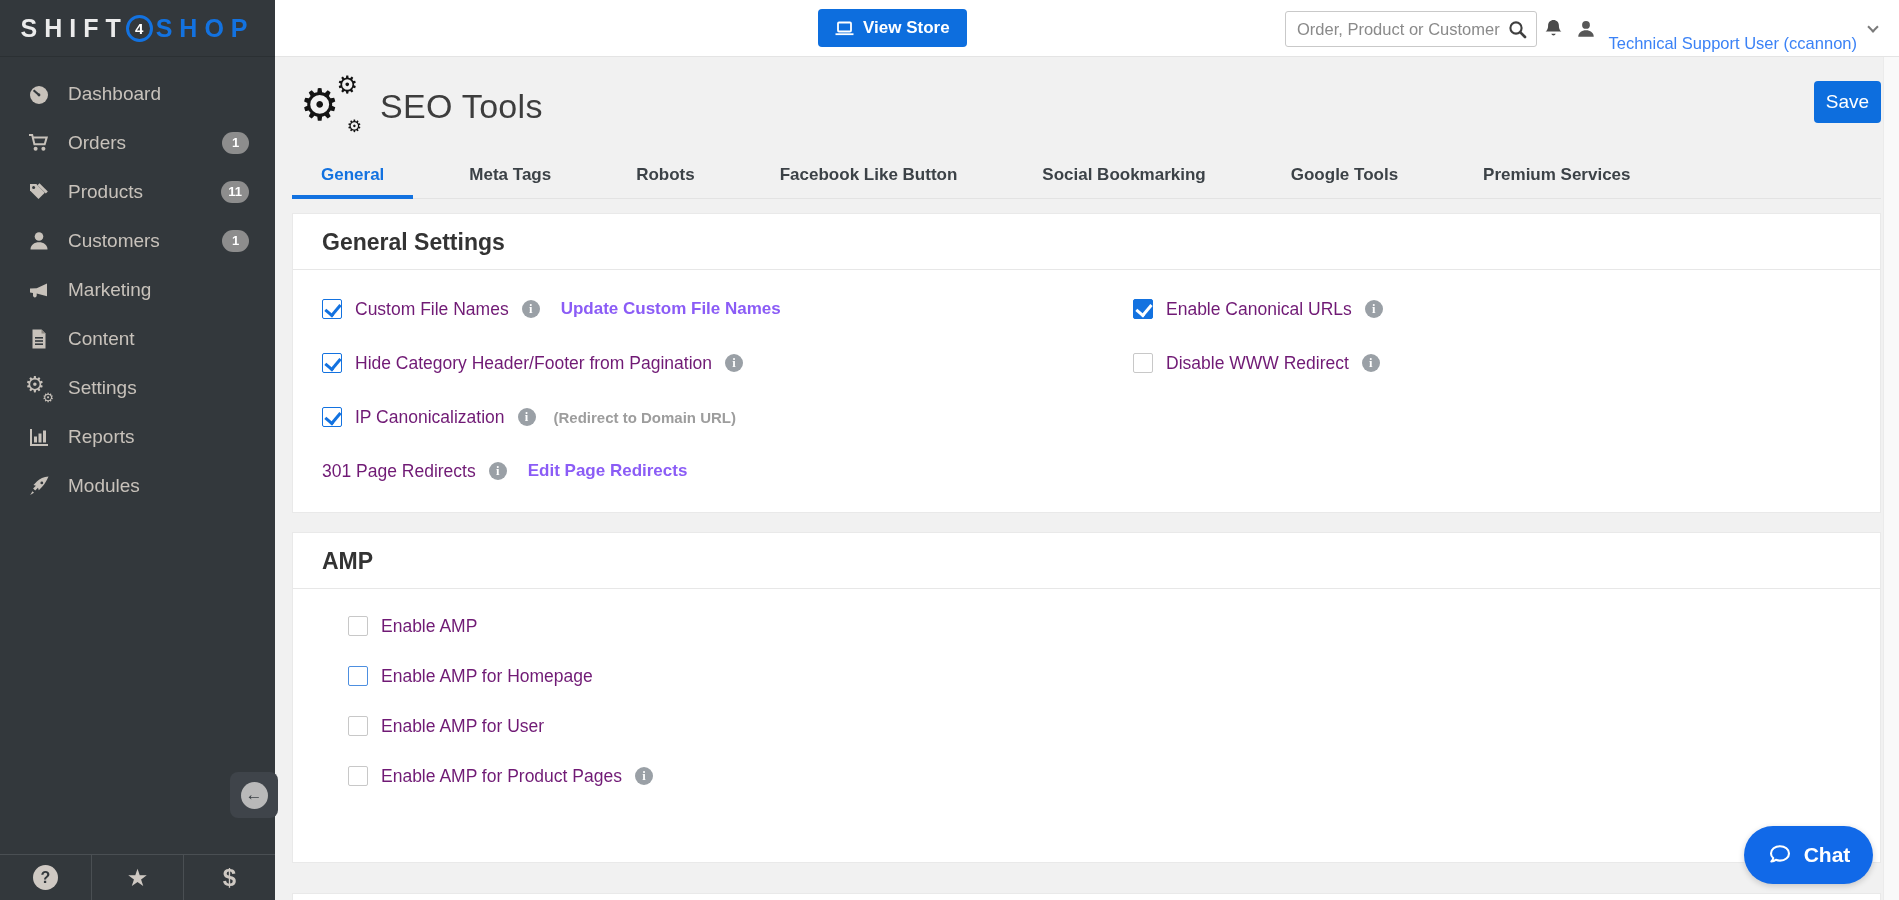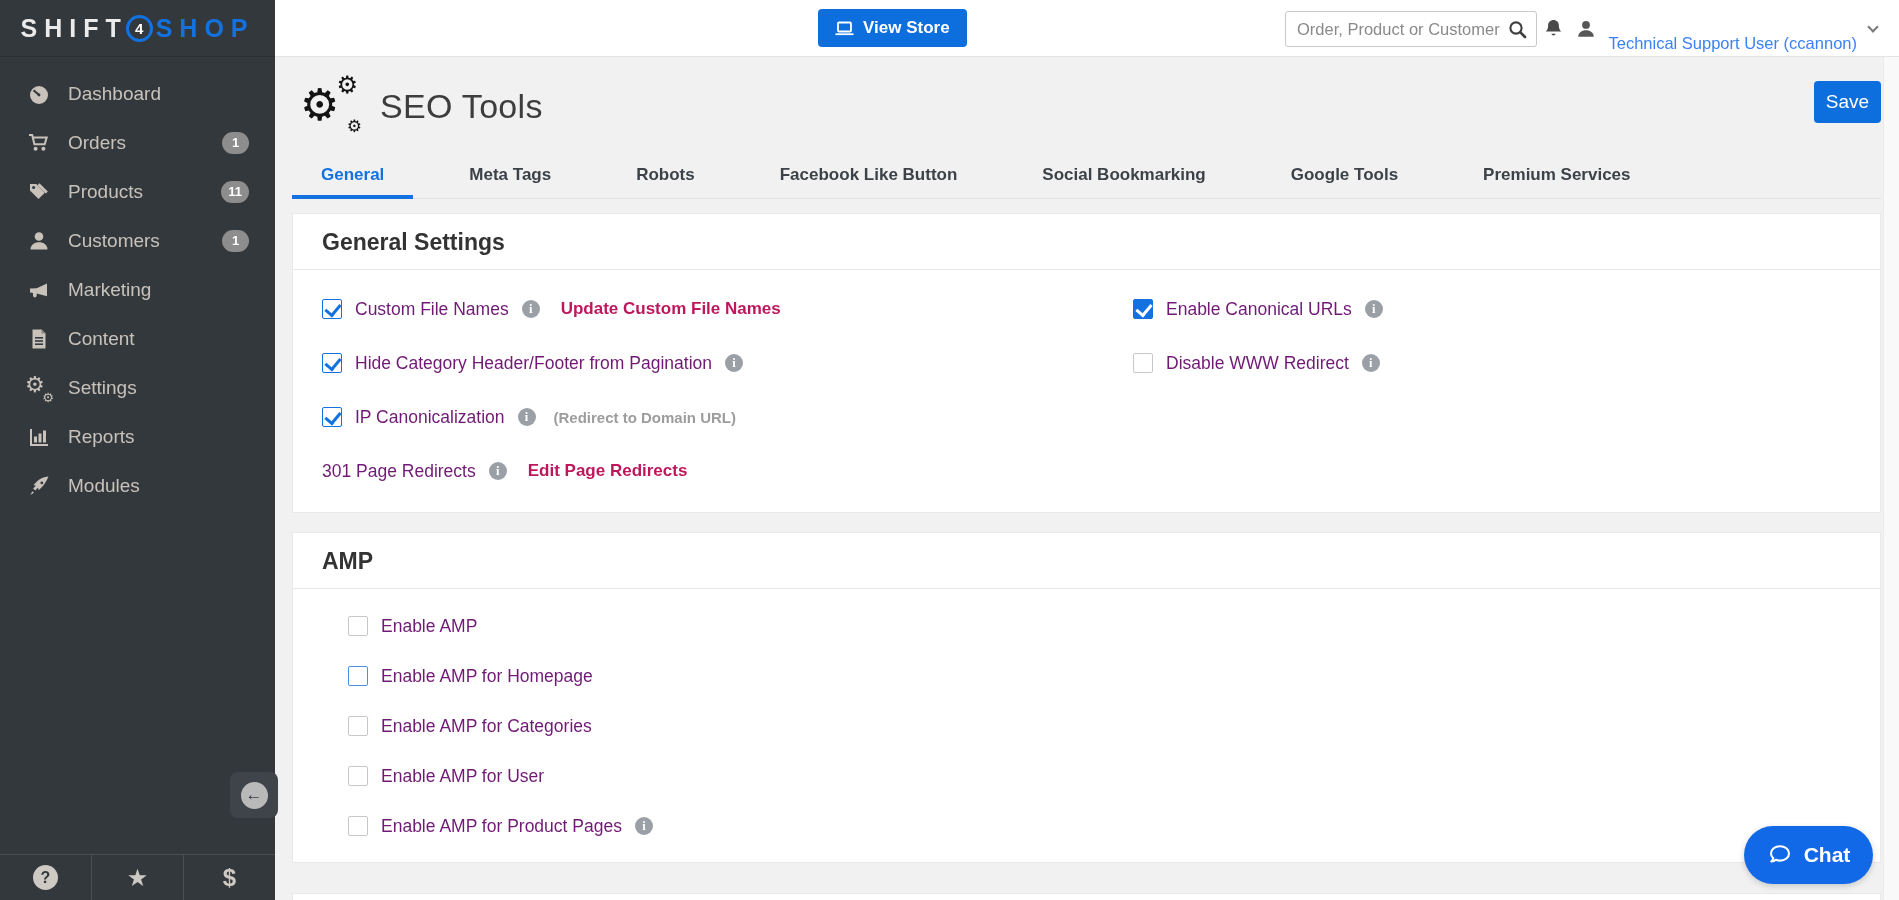--- a/index.html
+++ b/index.html
@@ -66,21 +66,21 @@
   .card { position:absolute; left:17px; right:18px; background:#fff; border:1px solid #e9e9e9; }
   .card-heading { font-size:23px; font-weight:700; color:#333; padding:15px 0 13px 29px; }
   .card-divider { height:1px; background:#e7e7e7; }
   .card-general { top:156px; height:300px; }
   .card-amp { top:475px; height:331px; }
   .card-sliver { top:836px; height:40px; }
   .gs-grid { display:grid; grid-template-columns:811px 1fr; padding-top:12px; }
   .row { display:flex; align-items:center; gap:13px; height:54px; padding-left:29px; }
   .row-label { font-size:17.5px; color:#701a75; }
   .row-note { font-size:15px; font-weight:700; color:#9d9d9d; margin-left:5px; }
-  .row-link { font-size:17px; font-weight:700; color:#be185d; text-decoration:none; margin-left:8px; cursor:pointer; }
+  .row-link { font-size:17px; font-weight:700; color:#8b5cf6; text-decoration:none; margin-left:8px; cursor:pointer; }
   .cb { width:20px; height:20px; border:1px solid #c8c8c8; background:#fff; border-radius:2px; position:relative; flex:none; cursor:pointer; }
   .cb.checked { border-color:#1372e0; }
   .cb.checked::after { content:""; position:absolute; left:5px; top:1px; width:7px; height:12px;
                        border:solid #1372e0; border-width:0 3px 3px 0; transform:rotate(40deg); }
   .cb.checked-filled { background:#1372e0; border-color:#1372e0; }
   .cb.checked-filled::after { content:""; position:absolute; left:5px; top:1px; width:7px; height:12px;
                               border:solid #fff; border-width:0 3px 3px 0; transform:rotate(40deg); }
   .cb.unchecked-focus { border-color:#4d8fe0; }
   .info-icon { width:18px; height:18px; border-radius:50%; background:#9aa0a6; flex:none;
                display:inline-flex; align-items:center; justify-content:center; }
@@ -324,24 +324,20 @@
       <div class="row">
         <span class="cb unchecked"></span>
         <span class="row-label">Enable AMP</span>
       </div>
       <div class="row">
         <span class="cb unchecked-focus"></span>
         <span class="row-label">Enable AMP for Homepage</span>
       </div>
       <div class="row">
         <span class="cb unchecked"></span>
-        <span class="row-label">Enable AMP for Categories</span>
-      </div>
-      <div class="row">
-        <span class="cb unchecked"></span>
         <span class="row-label">Enable AMP for User</span>
       </div>
       <div class="row">
         <span class="cb unchecked"></span>
         <span class="row-label">Enable AMP for Product Pages</span>
         <span class="info-icon"></span>
       </div>
     </div>
   </div>
 

